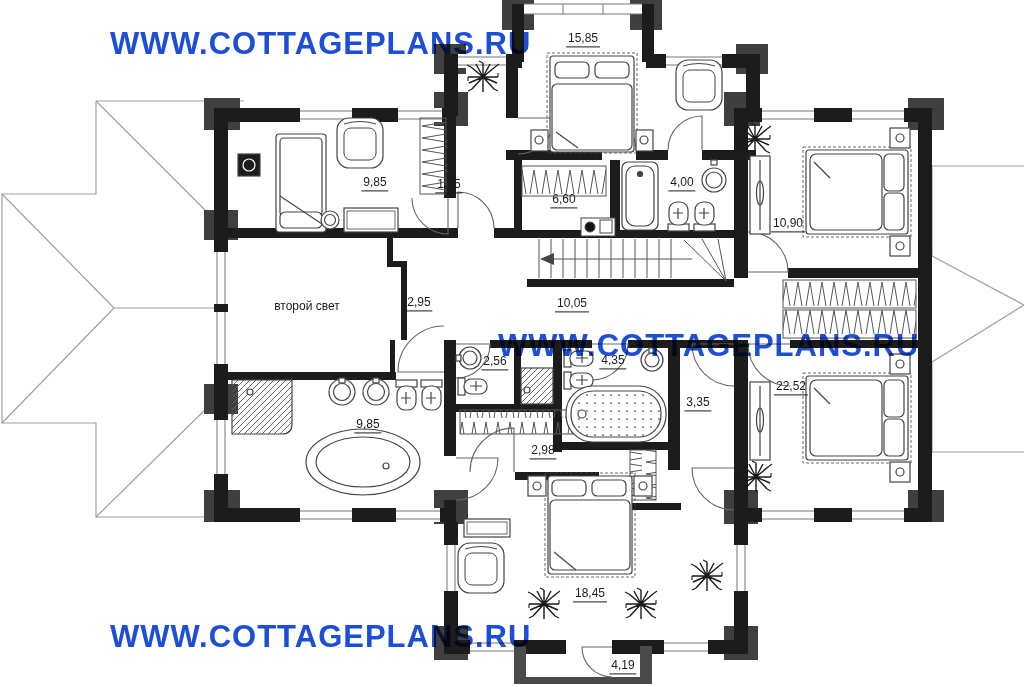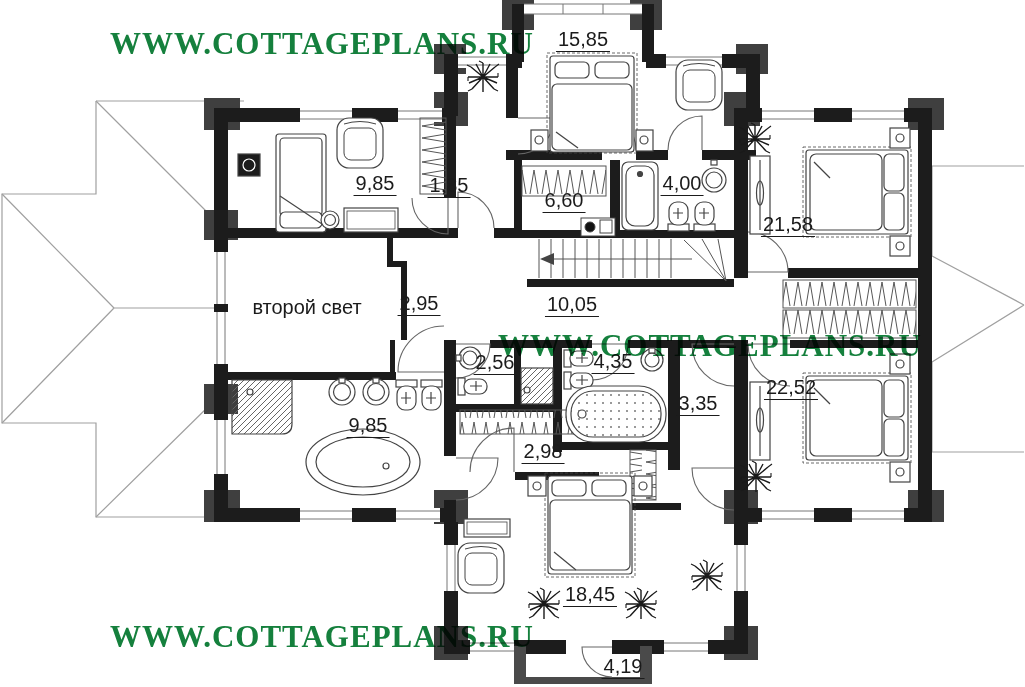--- a/index.html
+++ b/index.html
@@ -1,23 +1,23 @@
 <!DOCTYPE html>
 <html><head>
 <meta charset="utf-8">
 <style>
   html,body{margin:0;padding:0;background:#fff;}
   #stage{position:relative;width:1025px;height:687px;background:#fff;overflow:hidden;
          font-family:"Liberation Sans",sans-serif;}
   #plan-svg{position:absolute;left:0;top:0;}
-  .lbl{position:absolute;transform:translate(-50%,-50%);font-size:20px;color:#1b1b1b;
+  .lbl{position:absolute;transform:translate(-50%,-50%);font-size:12px;color:#1b1b1b;
        border-bottom:1.5px solid #1b1b1b;padding:0 2px 1px;white-space:nowrap;line-height:1.1;}
   .lbl.nl{border-bottom:none;}
-  .wm{position:absolute;font-weight:bold;font-size:31px;letter-spacing:1px;color:#15803d;
-      mix-blend-mode:multiply;white-space:nowrap;font-family:Liberation Serif, serif;}
+  .wm{position:absolute;font-weight:bold;font-size:31px;letter-spacing:1px;color:#1d4ed8;
+      mix-blend-mode:multiply;white-space:nowrap;}
 </style>
 </head>
 <body>
 
 <div id="stage">
 
 <svg id="plan-svg" width="1025" height="687" viewBox="0 0 1025 687">
   <defs>
     <pattern id="hgH" width="12" height="28" patternUnits="userSpaceOnUse">
       <path d="M6,2 L2,26 M6,2 L10,26" stroke="#555" stroke-width="1" fill="none"></path>
@@ -351,21 +351,21 @@
     <rect x="600" y="220" width="12" height="13"></rect>
   </g>
 </svg>
 
 <div>
   <span class="lbl" style="left:583px;top:40px">15,85</span>
   <span class="lbl" style="left:375px;top:184px">9,85</span>
   <span class="lbl" style="left:449px;top:186px">1,85</span>
   <span class="lbl" style="left:564px;top:201px">6,60</span>
   <span class="lbl" style="left:682px;top:184px">4,00</span>
-  <span class="lbl" style="left:788px;top:225px">21,58</span>
+  <span class="lbl" style="left:788px;top:225px">10,90</span>
   <span class="lbl nl" style="left:307px;top:307px">второй свет</span>
   <span class="lbl" style="left:419px;top:304px">2,95</span>
   <span class="lbl" style="left:572px;top:305px">10,05</span>
   <span class="lbl" style="left:495px;top:363px">2,56</span>
   <span class="lbl" style="left:613px;top:362px">4,35</span>
   <span class="lbl" style="left:698px;top:404px">3,35</span>
   <span class="lbl" style="left:368px;top:426px">9,85</span>
   <span class="lbl" style="left:543px;top:452px">2,98</span>
   <span class="lbl" style="left:791px;top:388px">22,52</span>
   <span class="lbl" style="left:590px;top:595px">18,45</span>

